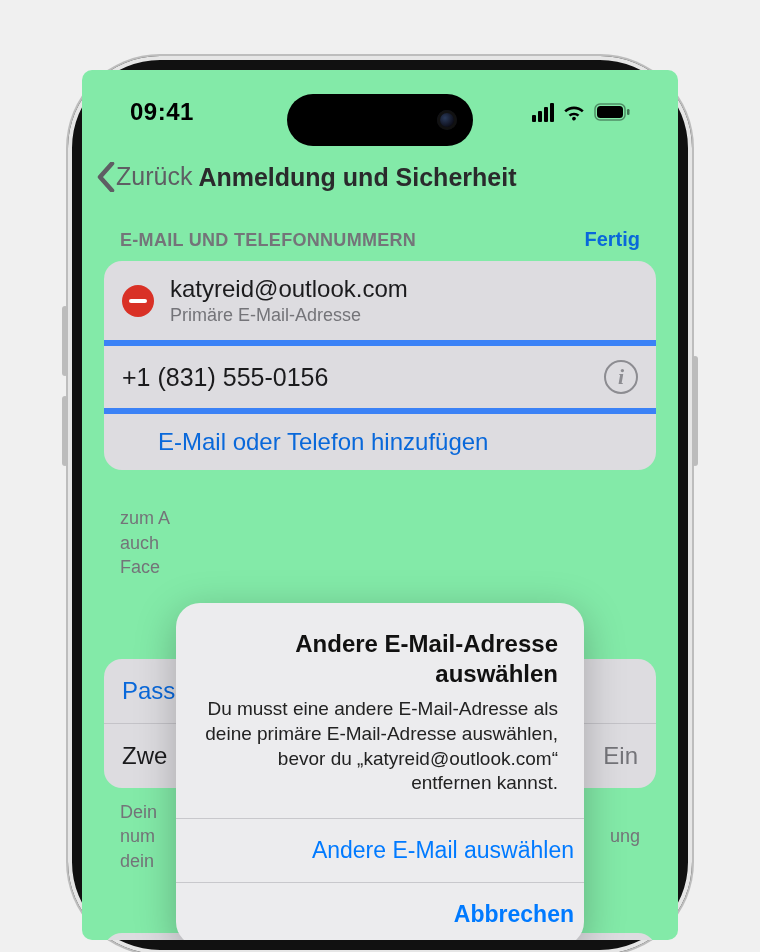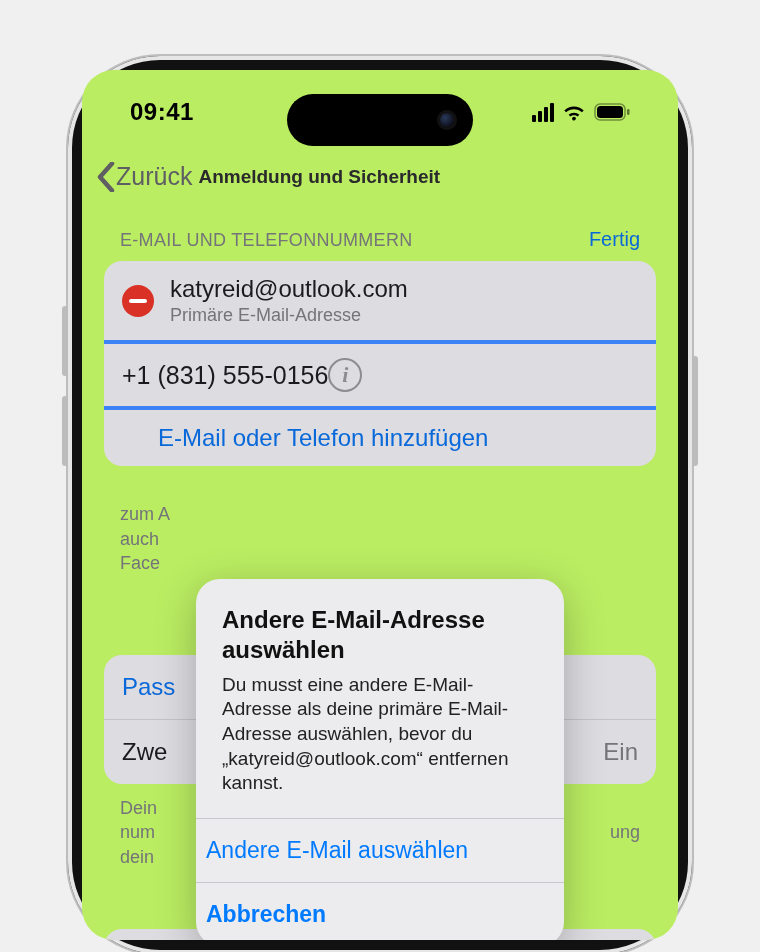--- a/index.html
+++ b/index.html
@@ -25,22 +25,22 @@
   .phone::before, .phone::after {
     content: "";
     position: absolute;
     background: #bcbcbc;
     border-radius: 4px;
   }
   .phone::before { left: -6px; top: 250px; width: 6px; height: 70px; }
   .phone::after { left: -6px; top: 340px; width: 6px; height: 70px; }
   .pwr { position: absolute; right: -6px; top: 300px; width: 6px; height: 110px; background:#bcbcbc; border-radius:4px; }
   .screen {
-    background: #bef264;
-    border-radius: 32px;
+    background: #86efac;
+    border-radius: 10px;
     height: 870px;
     overflow: hidden;
     position: relative;
   }
   .dimmer {
     position: absolute; inset: 0;
     background: rgba(0,0,0,0.02);
   }
   .notch {
     position: absolute;
@@ -92,55 +92,56 @@
     padding: 0 14px;
     gap: 4px;
   }
   .nav .back {
     display: flex; align-items: flex-start;
     color: #5e5e63;
     font-size: 25px;
   }
   .nav .back svg { width: 20px; height: 30px; }
   .nav .title {
-    font-size: 19px;
+    font-size: 25px;
     font-weight: 600;
     color: #2a2a2c;
     margin-left: 2px;
   }
 
   .content {
     position: absolute;
     top: 158px;
     left: 0; right: 0;
     padding: 0 22px;
   }
   .sect-head {
     display: flex;
     justify-content: space-between;
     align-items: baseline;
     padding: 0 16px 10px 16px;
+    font-weight: bold;
   }
   .sect-head .label {
     font-size: 18px;
     color: #747479;
     letter-spacing: 0.3px;
   }
   .sect-head .done {
     font-size: 20px;
     color: #0968da;
   }
   .card {
     background: #dddce0;
     border-radius: 18px;
     overflow: hidden;
   }
   .row {
     padding: 14px 18px;
-    border-bottom: 4px solid #3b82f6;
+    border-bottom: 6px solid #3b82f6;
     display: flex;
     align-items: center;
   }
   .row:last-child { border-bottom: none; }
   .del-badge {
     width: 32px; height: 32px; border-radius: 50%;
     background: #d93126;
     margin-right: 16px;
     position: relative;
     flex-shrink: 0;
@@ -148,21 +149,21 @@
   .del-badge::after {
     content: ""; position: absolute; left: 7px; right: 7px; top: 14px; height: 4px;
     background: #fff; border-radius: 2px;
   }
   .email-block .primary {
     font-size: 24px; color: #1b1b1d;
   }
   .email-block .sub {
     font-size: 18px; color: #747479; margin-top: 2px;
   }
-  .phone-row { }
+  .phone-row { justify-content: space-between; }
   .phone-row .num { font-size: 25px; color: #1b1b1d; }
   .info-icon {
     width: 34px; height: 34px; border: 2.5px solid #8c8c91; border-radius: 50%;
     display:flex; align-items:center; justify-content:center;
     color:#8c8c91; font-family: Georgia, serif; font-style: italic; font-size: 22px;
     font-weight: 600;
   }
   .add-row .link {
     font-size: 24px; color: #0968da; margin-left: 36px;
   }
@@ -199,27 +200,27 @@
     background: #dddce0;
     border-radius: 18px;
     overflow: hidden;
   }
 
   .alert {
     position: absolute;
     left: 50%;
     transform: translateX(-50%);
     bottom: -6px;
-    width: 368px;
+    width: 408px;
     background: #ececee;
     border-radius: 24px;
     z-index: 20;
     box-shadow: 0 10px 40px rgba(0,0,0,0.25);
     overflow: hidden;
-    text-align: left;
+    text-align: right;
   }
   .alert .a-body {
     padding: 26px 26px 22px 26px;
   }
   .alert .a-title {
     font-size: 24px;
     font-weight: 600;
     color: #111;
     line-height: 1.25;
   }

